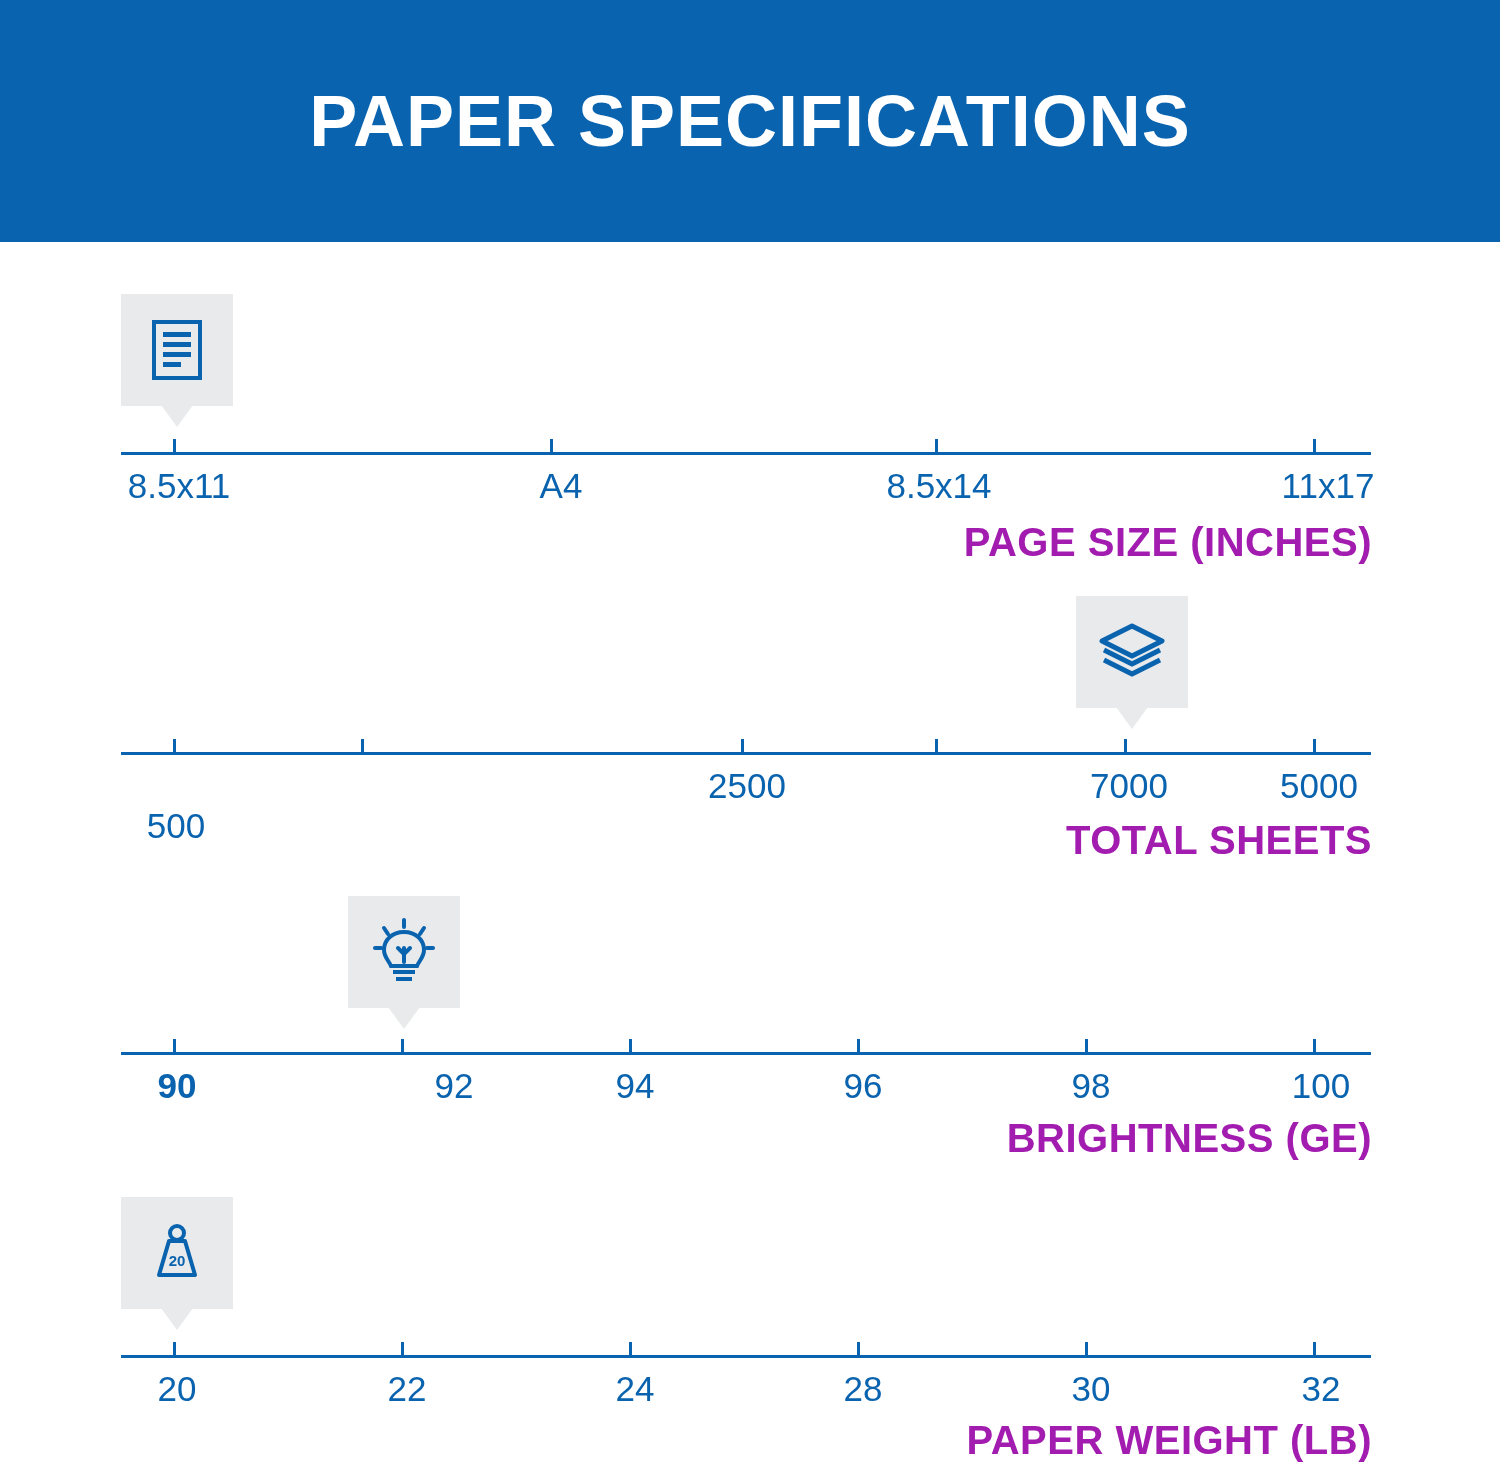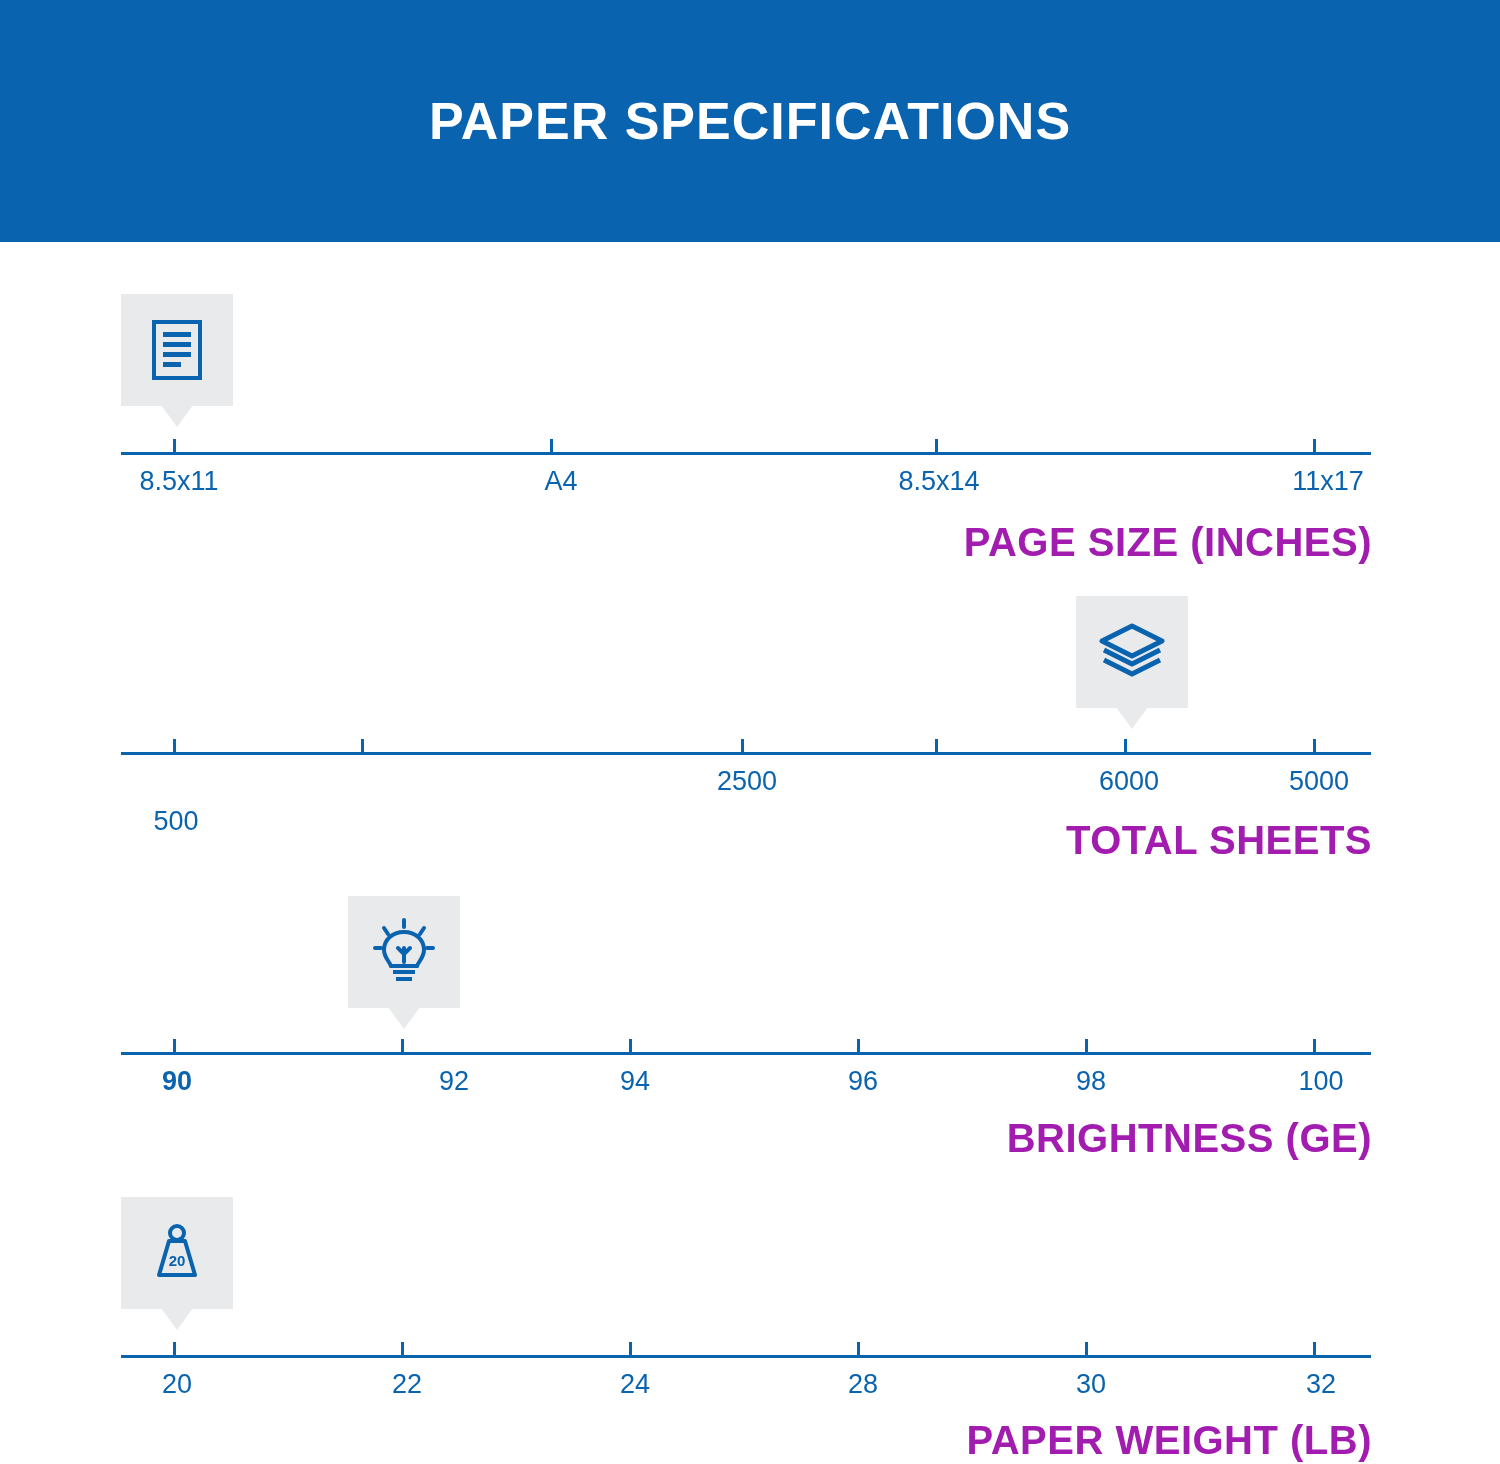--- a/index.html
+++ b/index.html
@@ -22,21 +22,21 @@
     top: 0;
     width: 1500px;
     height: 242px;
     background: #0a63ae;
     display: flex;
     align-items: center;
     justify-content: center;
   }
   .header-title {
     color: #ffffff;
-    font-size: 52px;
+    font-size: 72px;
     font-weight: bold;
     letter-spacing: 1px;
     line-height: 1;
     text-align: center;
     white-space: nowrap;
   }
 
   
   .spec {
     position: absolute;
@@ -81,21 +81,21 @@
     top: -13px;
     width: 3px;
     height: 13px;
     background: #0a63ae;
   }
   .tick-label {
     position: absolute;
     top: 14px;
     transform: translateX(-50%);
     color: #0a63ae;
-    font-size: 27px;
+    font-size: 35px;
     font-weight: normal;
     white-space: nowrap;
   }
   .axis-caption {
     position: absolute;
     right: 128px;
     color: #a21caf;
     font-size: 40px;
     font-weight: bold;
     letter-spacing: 0.5px;
@@ -157,21 +157,21 @@
 
   <div class="axis" style="top:752px;">
     <div class="tick" style="left:52px;"></div>
     <div class="tick" style="left:240px;"></div>
     <div class="tick" style="left:620px;"></div>
     <div class="tick" style="left:814px;"></div>
     <div class="tick" style="left:1003px;"></div>
     <div class="tick" style="left:1192px;"></div>
     <div class="tick-label" style="left:55px;margin-top:40px;">500</div>
     <div class="tick-label" style="left:626px;">2500</div>
-    <div class="tick-label" style="left:1008px;">6000</div>
+    <div class="tick-label" style="left:1008px;">7000</div>
     <div class="tick-label" style="left:1198px;">5000</div>
   </div>
 
   <div class="axis-caption" style="top:818px;">TOTAL SHEETS</div>
 </div>
 
 <div class="spec" style="top:0;">
 
   <div class="spec-icon-wrap" style="left:348px; top:896px;">
     <div class="spec-icon-box">

